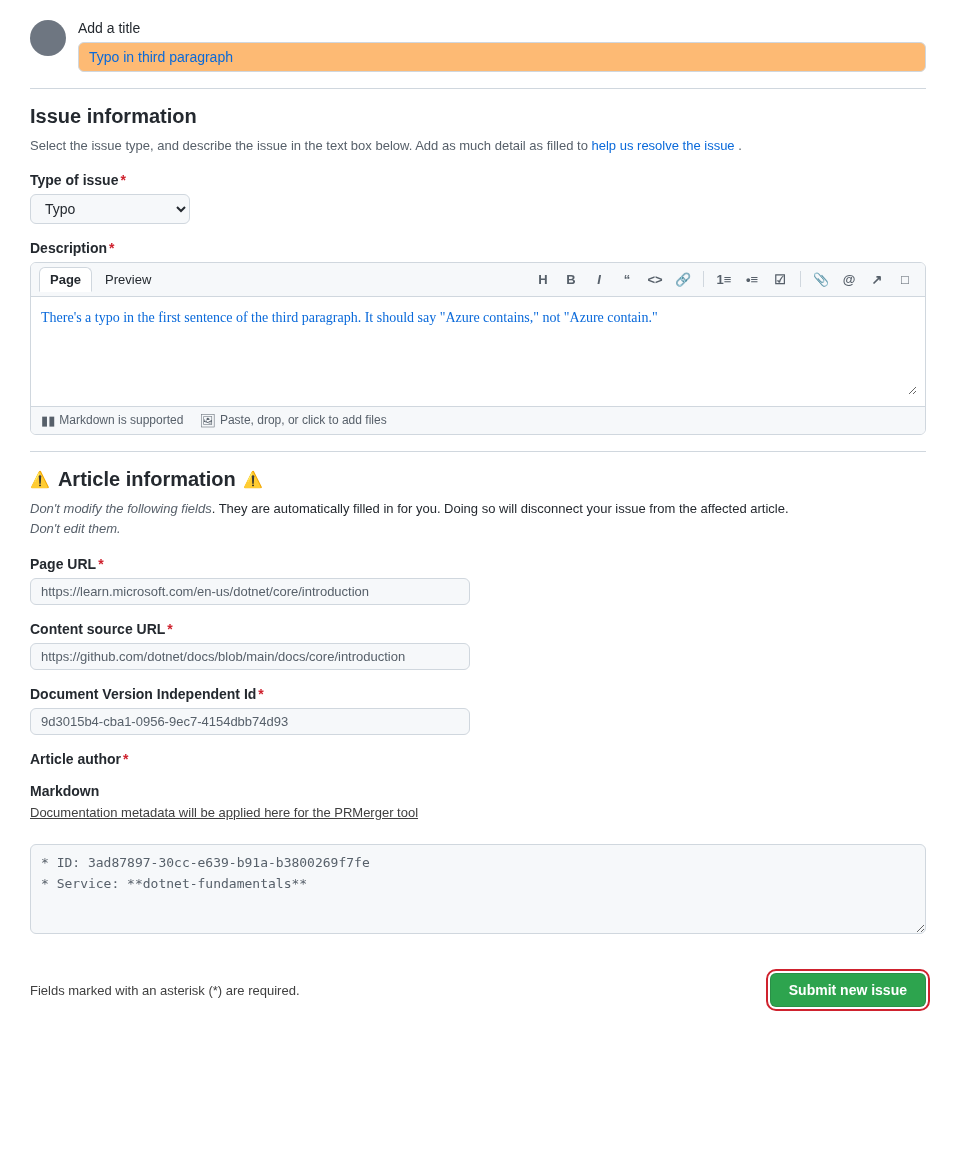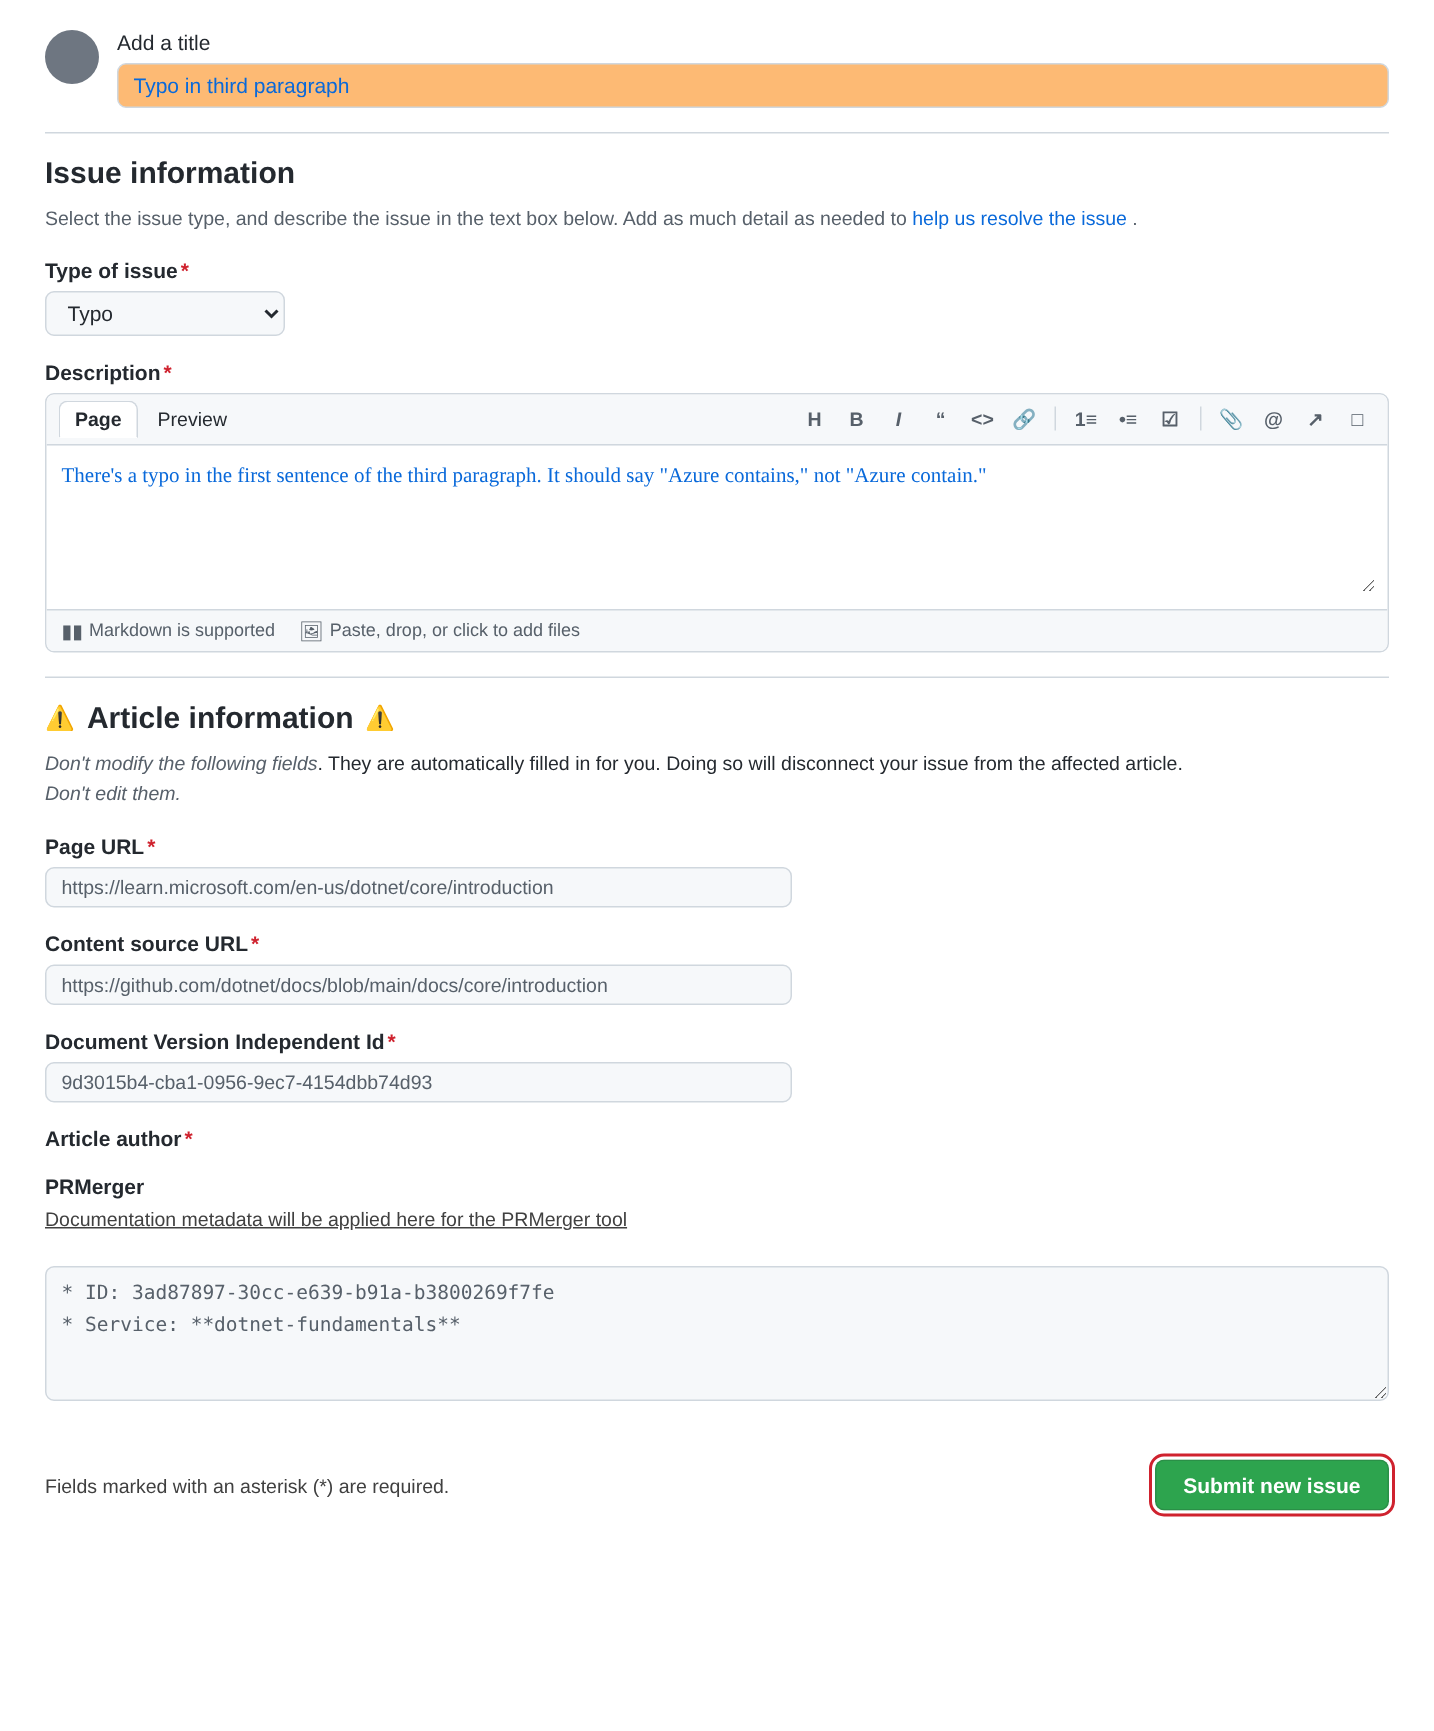--- a/index.html
+++ b/index.html
@@ -194,21 +194,21 @@
     .article-warning-text {
       font-size: 13px;
       margin-bottom: 16px;
       line-height: 1.6;
     }
     .article-warning-text em {
       font-style: italic;
       color: #57606a;
     }
     .readonly-input {
-      width: 498px;
+      width: 440px;
       padding: 5px 10px;
       border: 1px solid #d0d7de;
       border-radius: 6px;
       font-size: 13px;
       color: #57606a;
       background: #f6f8fa;
       outline: none;
     }
     .metadata-box {
       width: 100%;
@@ -264,21 +264,21 @@
       <div class="add-title-label">Add a title</div>
       <input class="title-input" type="text" value="Typo in third paragraph" style="">
     </div>
   </div>
 
   <hr class="section-divider">
 
   <div>
     <h2 class="section-title">Issue information</h2>
     <p class="section-description">
-      <span>Select the issue type, and describe the issue in the text box below. Add as much detail as needed to</span>
+      <span>Select the issue type, and describe the issue in the text box below. Add as much detail as filled to</span>
       <span class="link" style="color:#0969da; cursor:pointer;">help us resolve the issue</span>
       <span>.</span>
     </p>
 
     <div class="field-group">
       <div class="field-label">
         <span>Type of issue</span><span class="required">*</span>
       </div>
       <select class="type-select">
         <option value="Typo">Typo</option>
@@ -370,21 +370,21 @@
       <input class="readonly-input" type="text" value="9d3015b4-cba1-0956-9ec7-4154dbb74d93" readonly="" style="">
     </div>
 
     <div class="field-group">
       <div class="field-label">
         <span>Article author</span><span class="required">*</span>
       </div>
     </div>
 
     <div class="field-group">
-      <div class="field-label">PRMerger</div>
+      <div class="field-label">Markdown</div>
       <a class="metadata-link" href="#">Documentation metadata will be applied here for the PRMerger tool</a>
       <textarea class="metadata-box" readonly="" style="">* ID: 3ad87897-30cc-e639-b91a-b3800269f7fe
 * Service: **dotnet-fundamentals**</textarea>
     </div>
   </div>
 
   <div class="footer-bar">
     <span class="fields-required-note">Fields marked with an asterisk (*) are required.</span>
     <button class="submit-btn">Submit new issue</button>
   </div>

